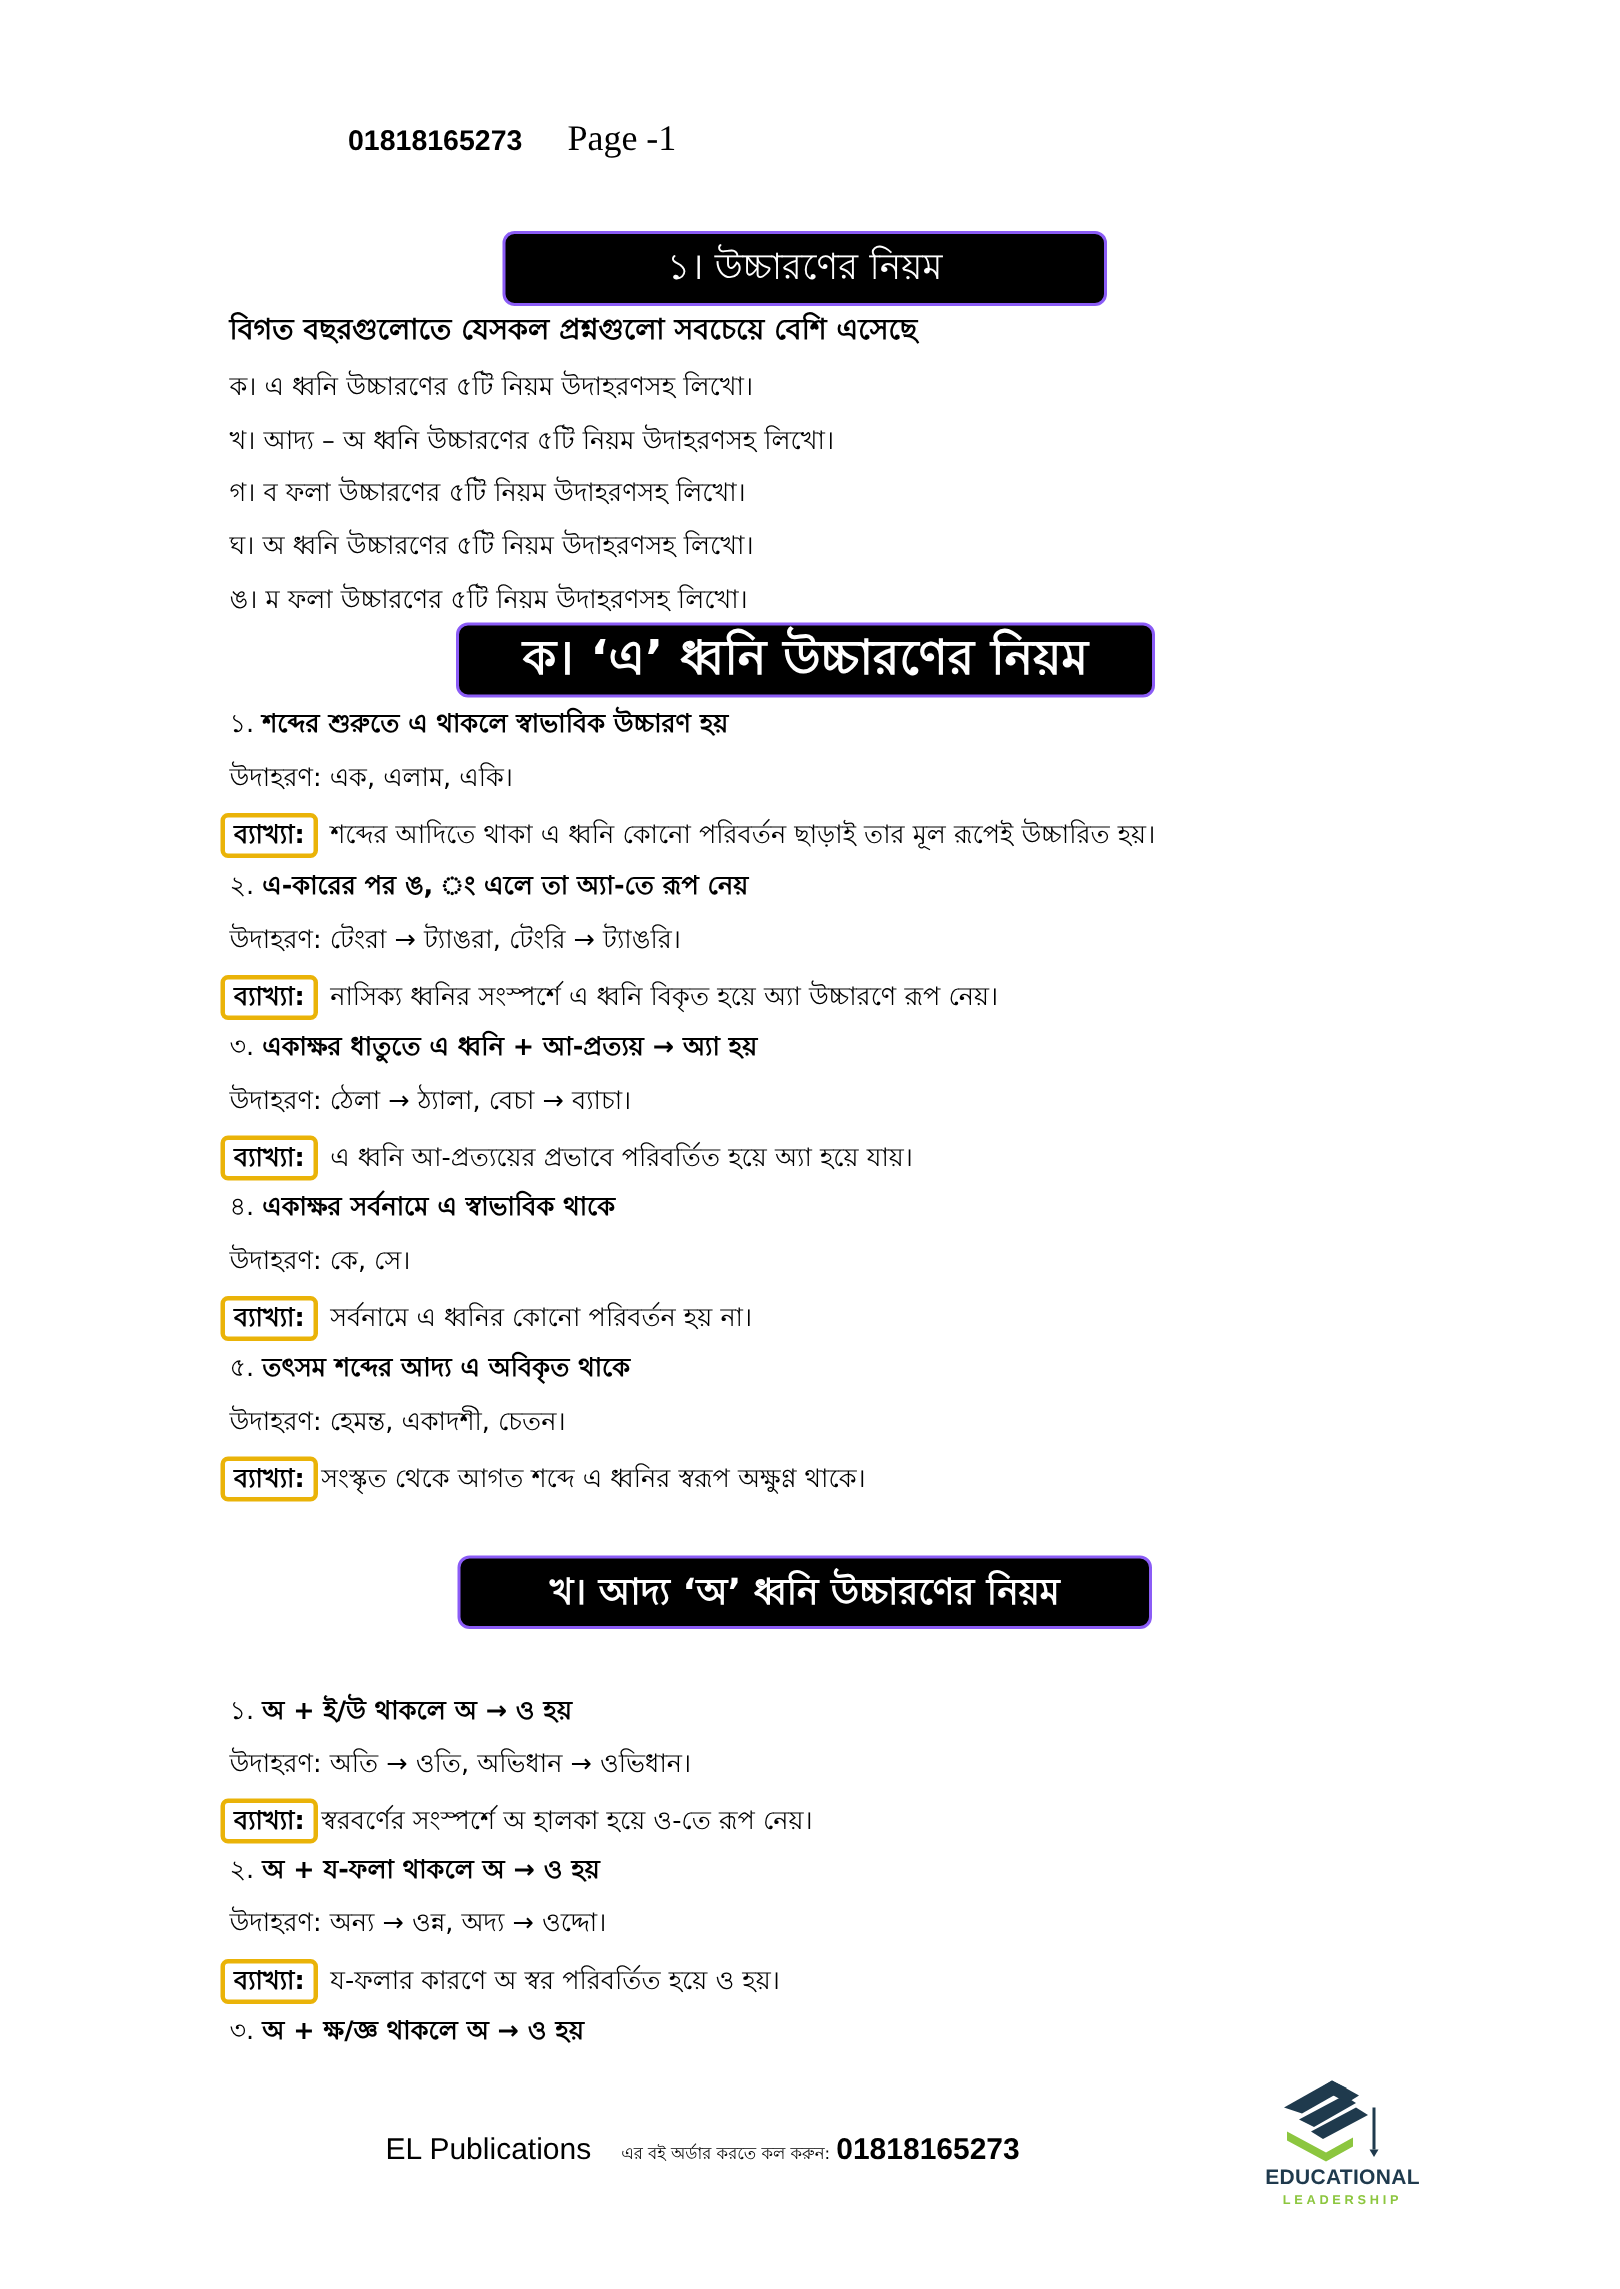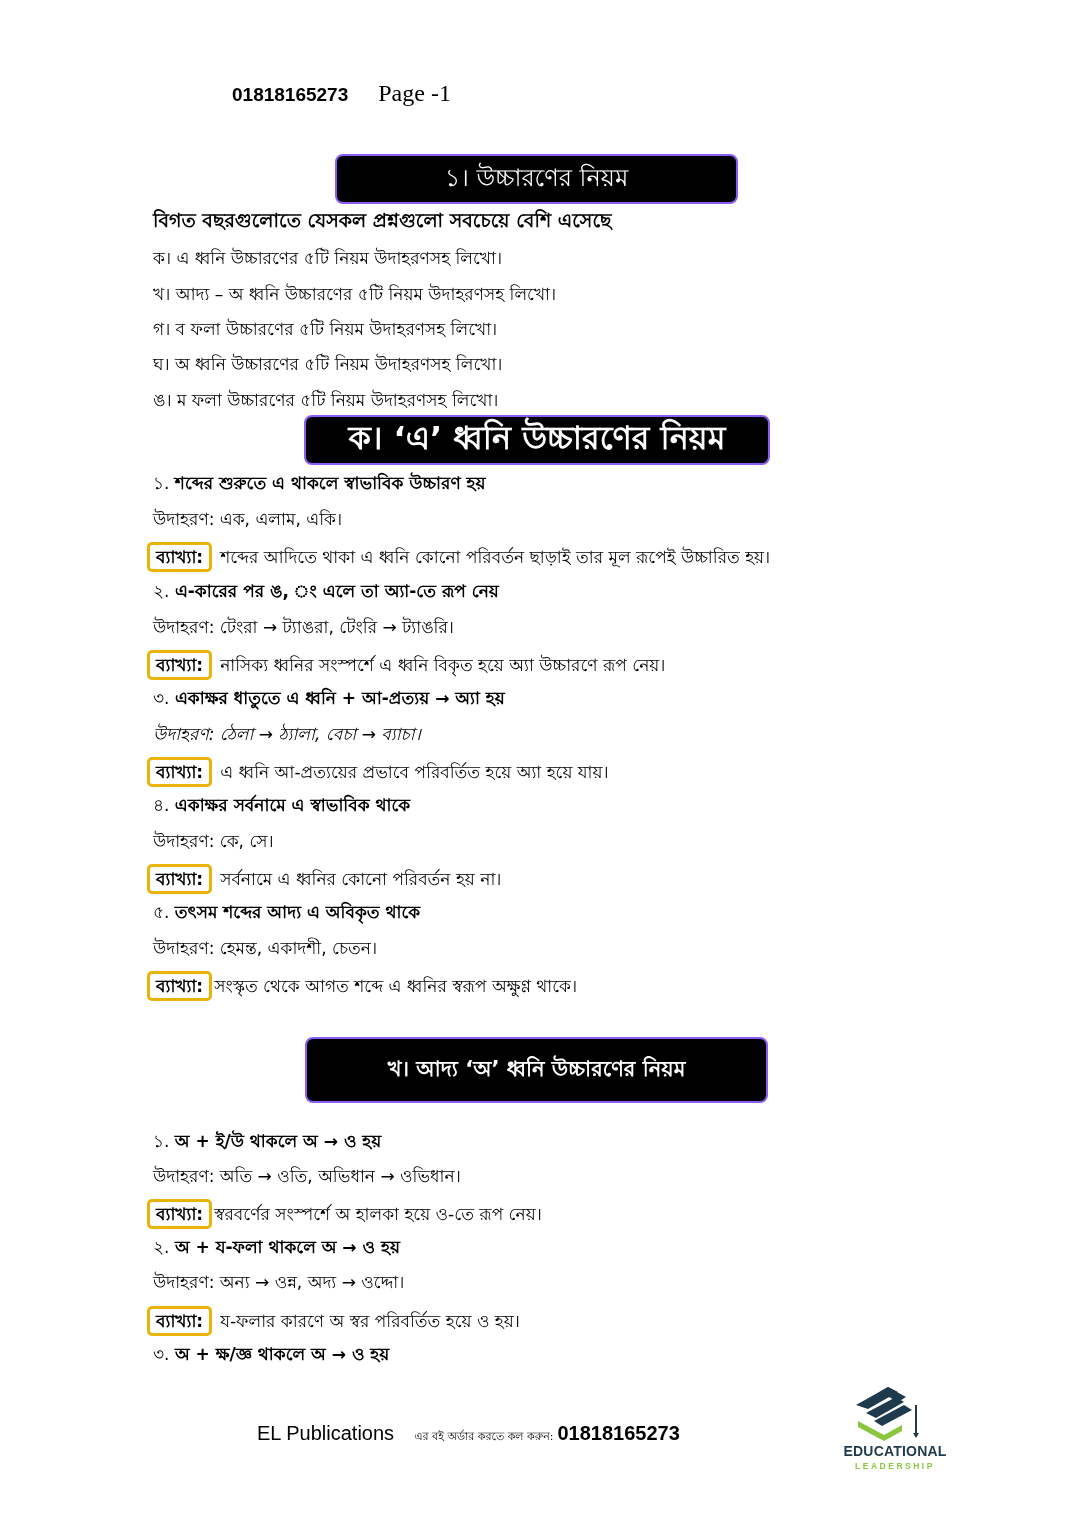--- a/index.html
+++ b/index.html
@@ -81,21 +81,21 @@
 </div>
 <div class="abs line" style="top:615px;">উদাহরণ: টেংরা → ট্যাঙরা, টেংরি → ট্যাঙরি।</div>
 <div class="abs line" style="top:650px;">
   <span class="tag">ব্যাখ্যা:</span><span>নাসিক্য ধ্বনির সংস্পর্শে এ ধ্বনি বিকৃত হয়ে অ্যা উচ্চারণে রূপ নেয়।</span>
 </div>
 
 <div class="abs line" style="top:686px;">
   <span>৩.</span>
   <span class="bold">একাক্ষর ধাতুতে এ ধ্বনি + আ-প্রত্যয় → অ্যা হয়</span>
 </div>
-<div class="abs line" style="top:722px;font-style:italic;">উদাহরণ: ঠেলা → ঠ্যালা, বেচা → ব্যাচা।</div>
+<div class="abs line" style="top:722px;">উদাহরণ: ঠেলা → ঠ্যালা, বেচা → ব্যাচা।</div>
 <div class="abs line" style="top:757px;">
   <span class="tag">ব্যাখ্যা:</span><span>এ ধ্বনি আ-প্রত্যয়ের প্রভাবে পরিবর্তিত হয়ে অ্যা হয়ে যায়।</span>
 </div>
 
 <div class="abs line" style="top:793px;">
   <span>৪.</span>
   <span class="bold">একাক্ষর সর্বনামে এ স্বাভাবিক থাকে</span>
 </div>
 <div class="abs line" style="top:829px;">উদাহরণ: কে, সে।</div>
 <div class="abs line" style="top:864px;">
@@ -104,21 +104,21 @@
 
 <div class="abs line" style="top:900px;">
   <span>৫.</span>
   <span class="bold">তৎসম শব্দের আদ্য এ অবিকৃত থাকে</span>
 </div>
 <div class="abs line" style="top:936px;">উদাহরণ: হেমন্ত, একাদশী, চেতন।</div>
 <div class="abs line" style="top:971px;">
   <span class="tag" style="margin-right:2px;">ব্যাখ্যা:</span><span>সংস্কৃত থেকে আগত শব্দে এ ধ্বনির স্বরূপ অক্ষুণ্ণ থাকে।</span>
 </div>
 
-<div class="abs banner" style="left:305px; top:1037px; width:463px; height:66px; font-size:21px; font-weight:bold;">
+<div class="abs banner" style="left:305px; top:1037px; width:463px; height:49px; font-size:24px; font-weight:bold;">
   <span>খ। আদ্য ‘অ’ ধ্বনি উচ্চারণের নিয়ম</span>
 </div>
 
 <div class="abs line" style="top:1129px;">
   <span>১.</span>
   <span class="bold">অ + ই/উ থাকলে অ → ও হয়</span>
 </div>
 <div class="abs line" style="top:1164px;">উদাহরণ: অতি → ওতি, অভিধান → ওভিধান।</div>
 <div class="abs line" style="top:1199px;">
   <span class="tag" style="margin-right:2px;">ব্যাখ্যা:</span><span>স্বরবর্ণের সংস্পর্শে অ হালকা হয়ে ও-তে রূপ নেয়।</span>

